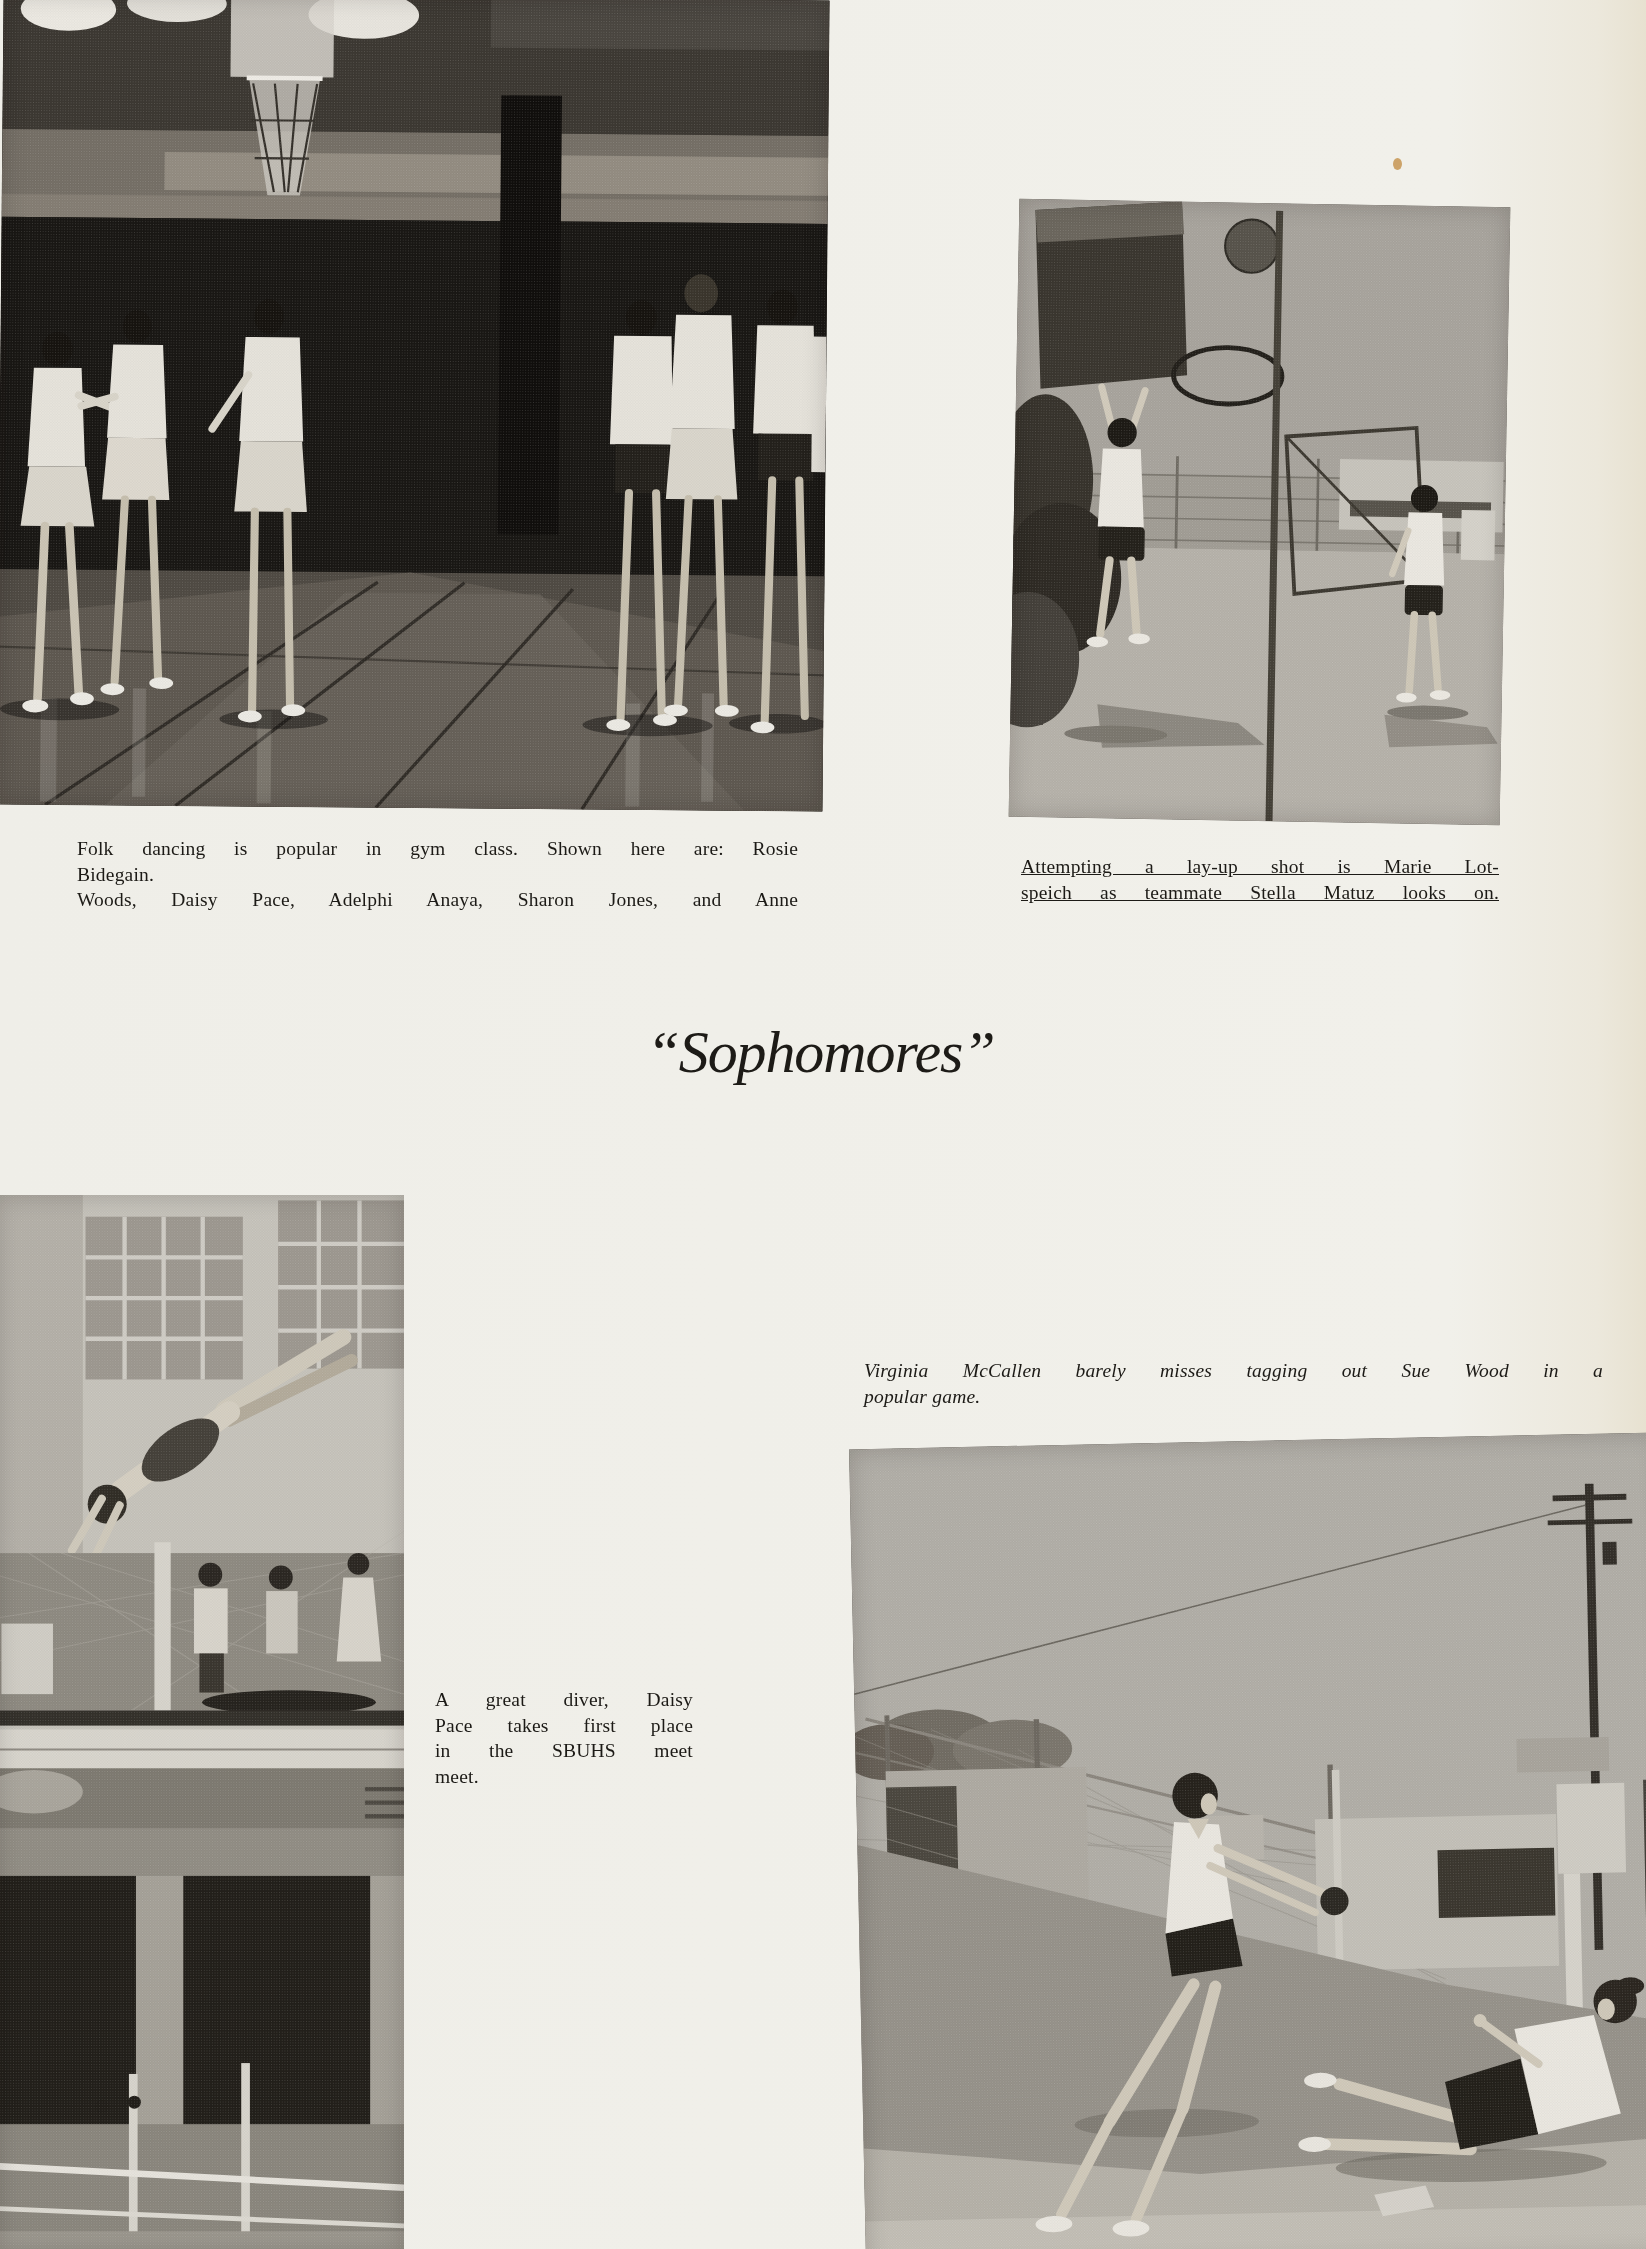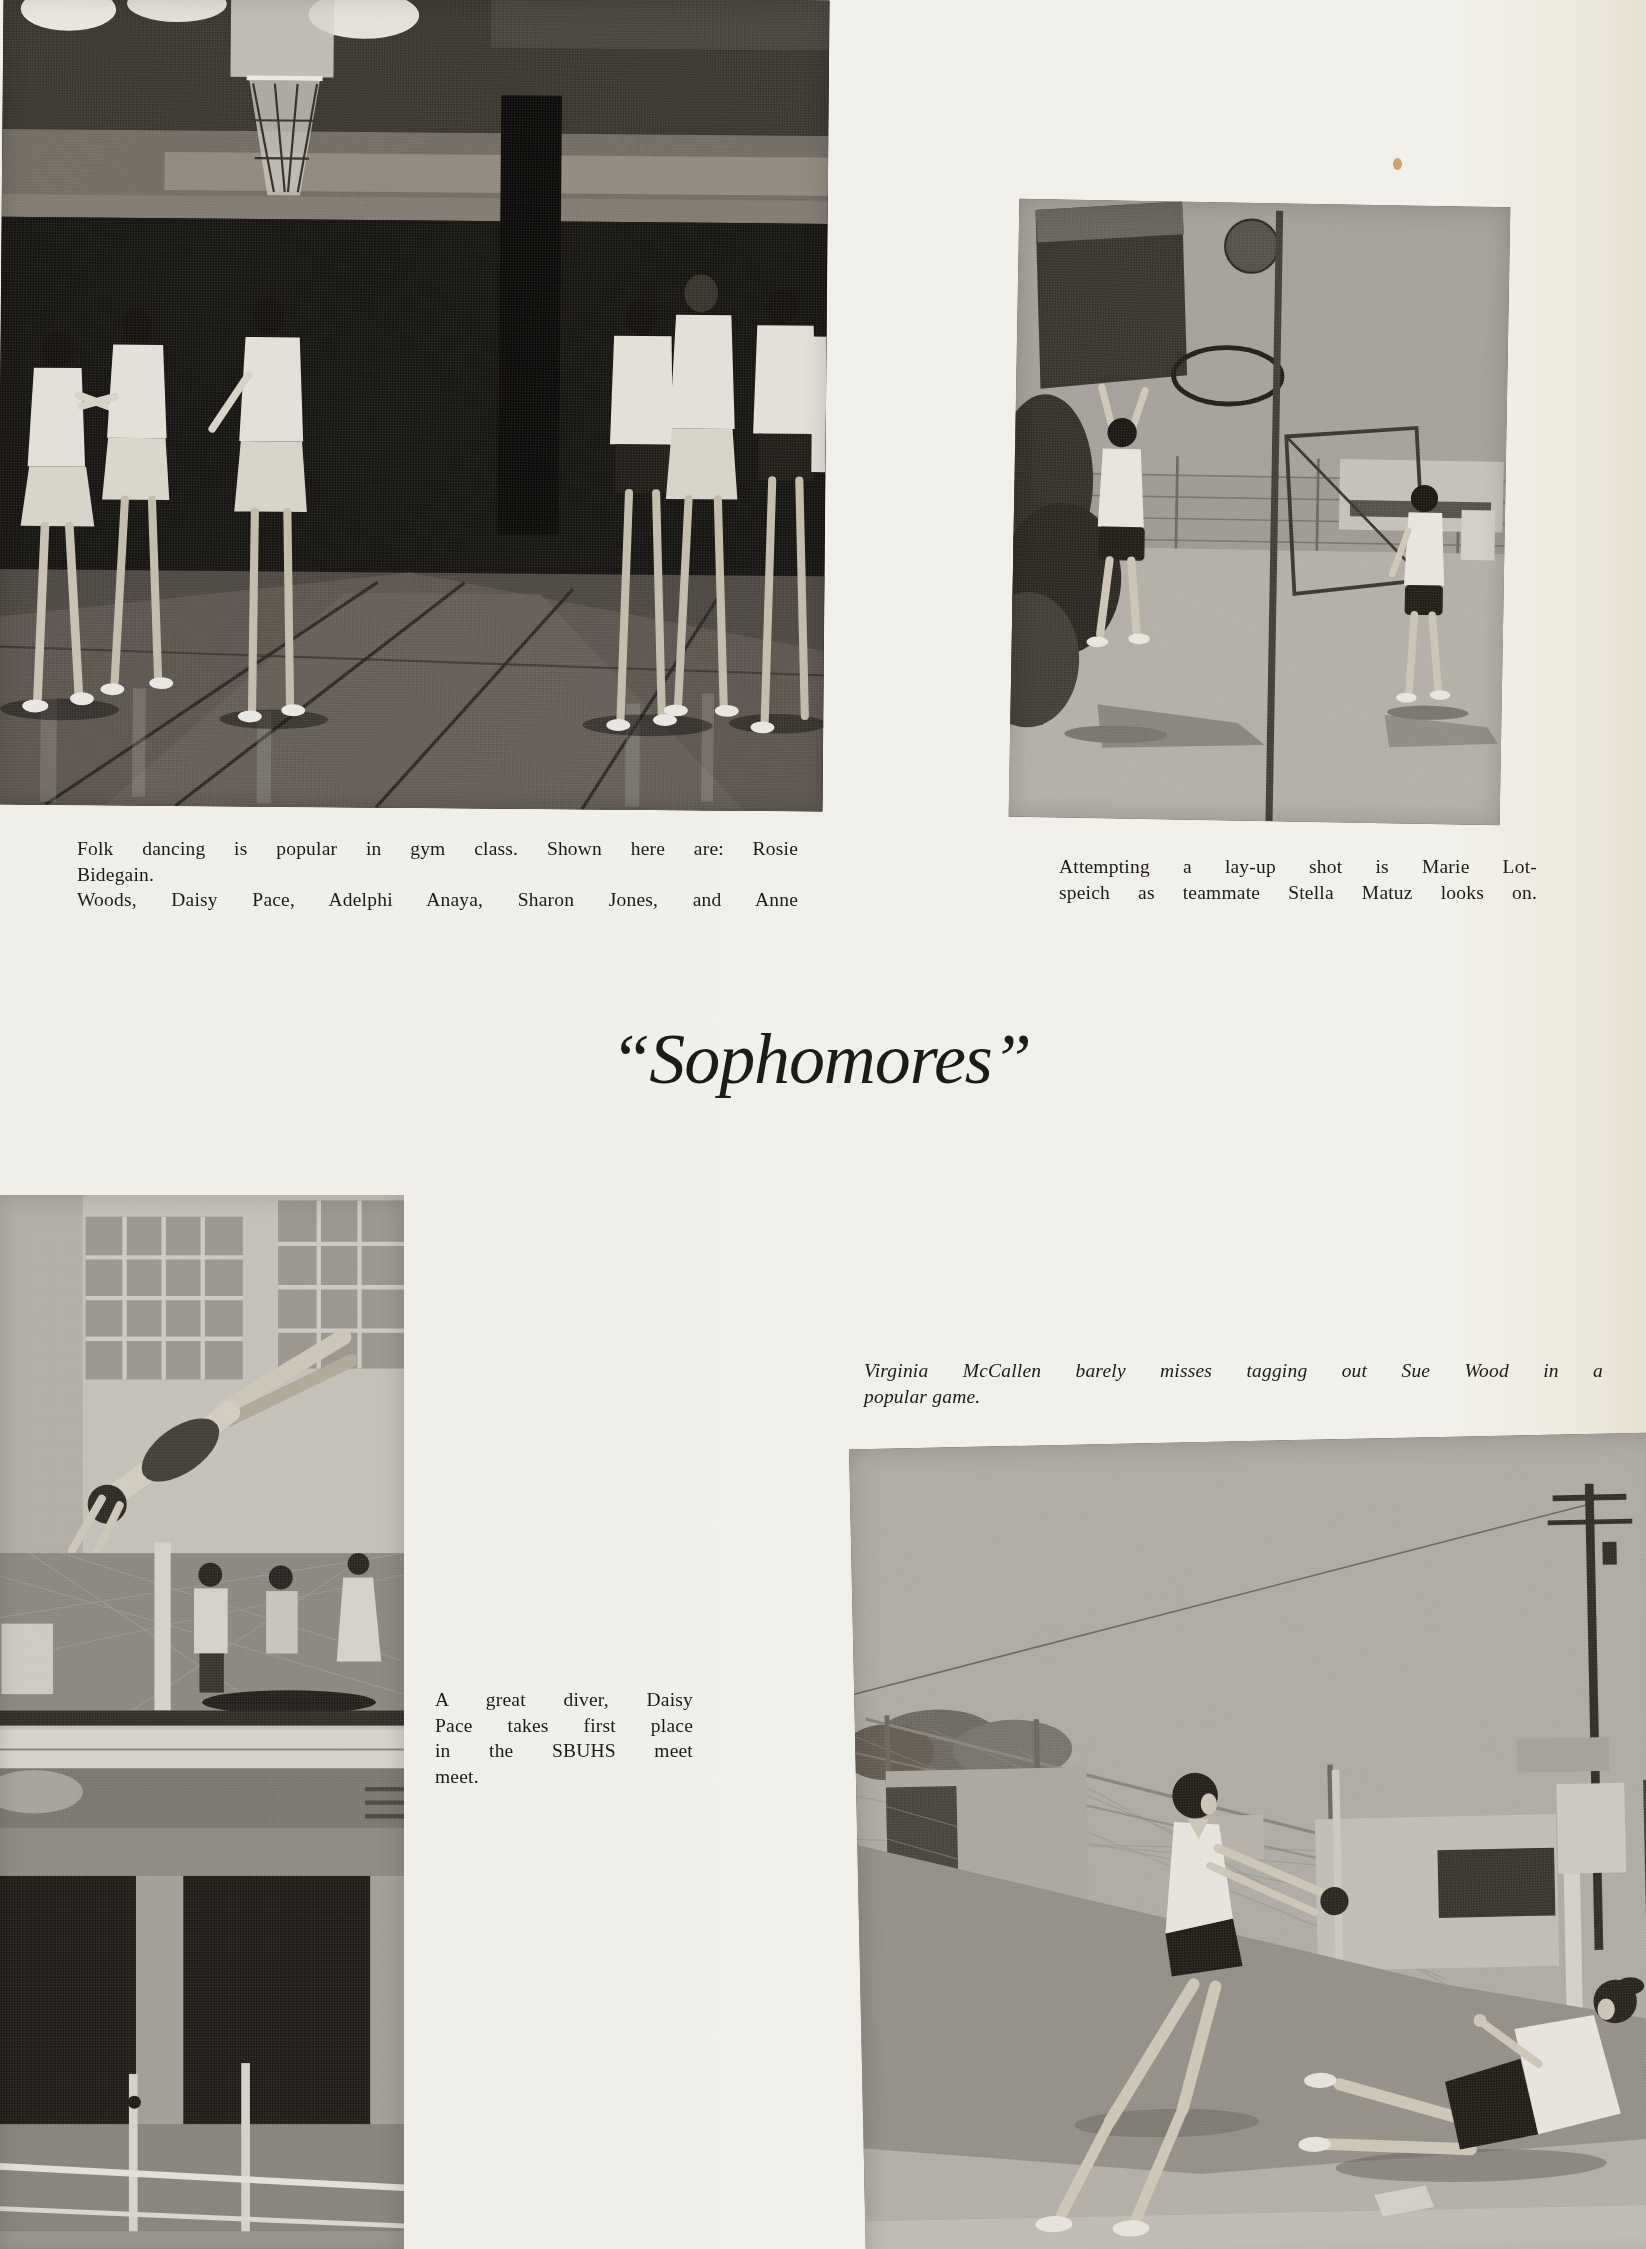--- a/index.html
+++ b/index.html
@@ -39,30 +39,30 @@
   .caption{
     position:absolute;
     color:#1c1a16;
     font-size:19.5px;
     line-height:25.5px;
     letter-spacing:0.2px;
   }
   .cap-line{text-align:justify;text-align-last:justify;}
   .cap-line.last{text-align:left;text-align-last:left;}
   #caption-folk{left:61px;top:836px;width:721px;margin-left:16px;}
-  #caption-layup{left:1059px;top:854px;width:478px;}
+  #caption-layup{left:1021px;top:854px;width:478px;text-decoration:underline;}
   #caption-softball{left:864px;top:1358px;width:739px;font-style:italic;}
   #caption-diver{left:435px;top:1687px;width:258px;}
 
   
   #section-title{
     position:absolute;left:0;top:1018px;width:1641px;
     text-align:center;
     font-style:italic;
-    font-size:72px;
+    font-size:60px;
     letter-spacing:-1.1px;
     color:#1d1b17;
   }
 
   
   #foxing{
     position:absolute;left:1393px;top:158px;width:9.2px;height:12px;
     background:#c08a3e;border-radius:50%;opacity:.75;
   }
 </style>

